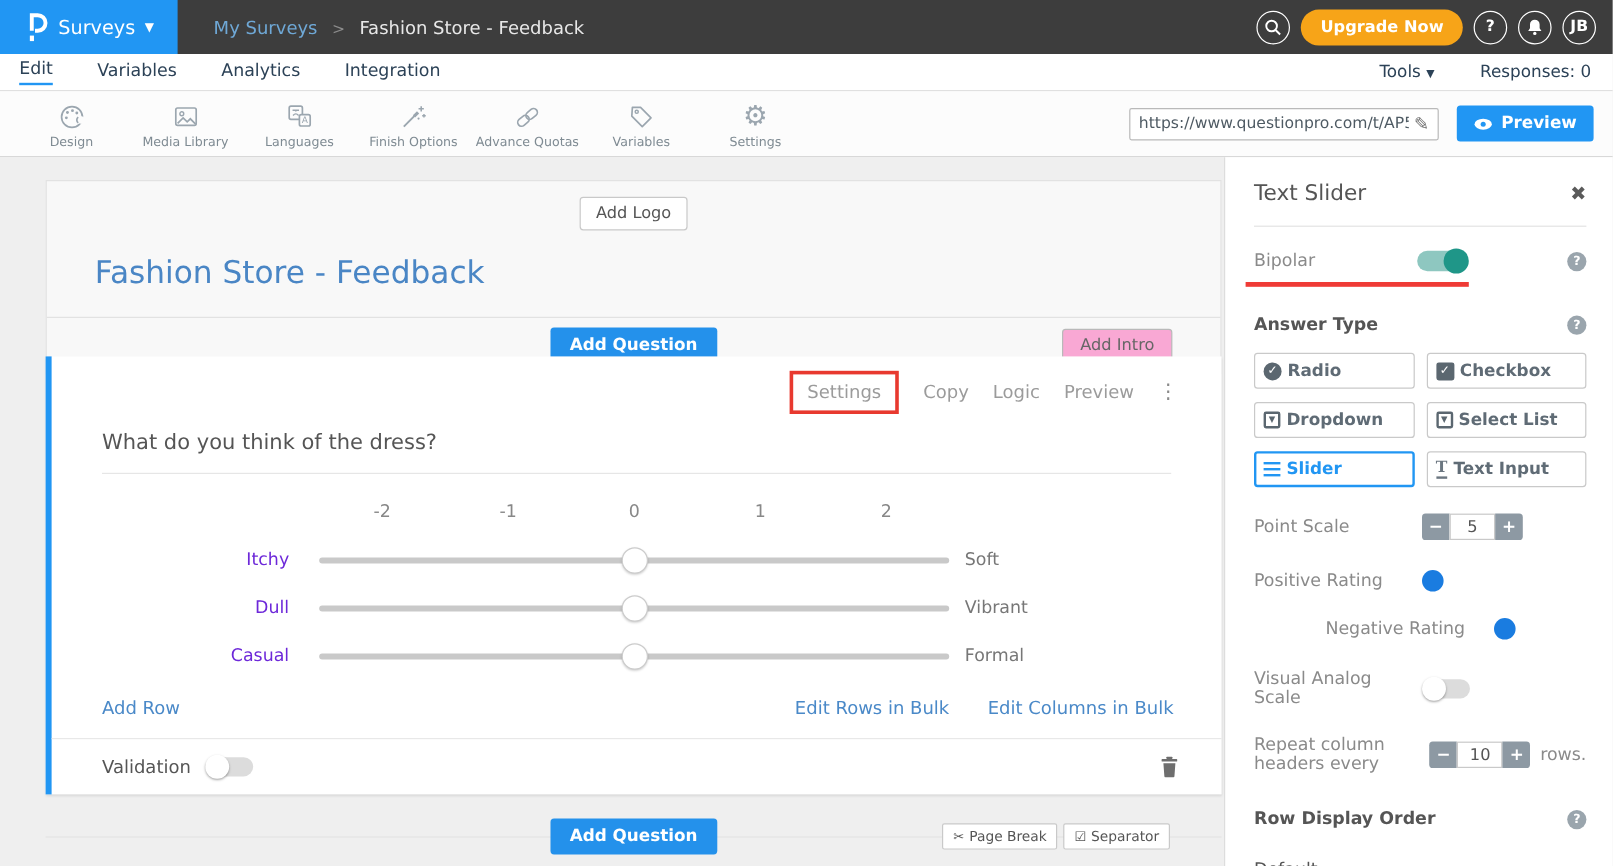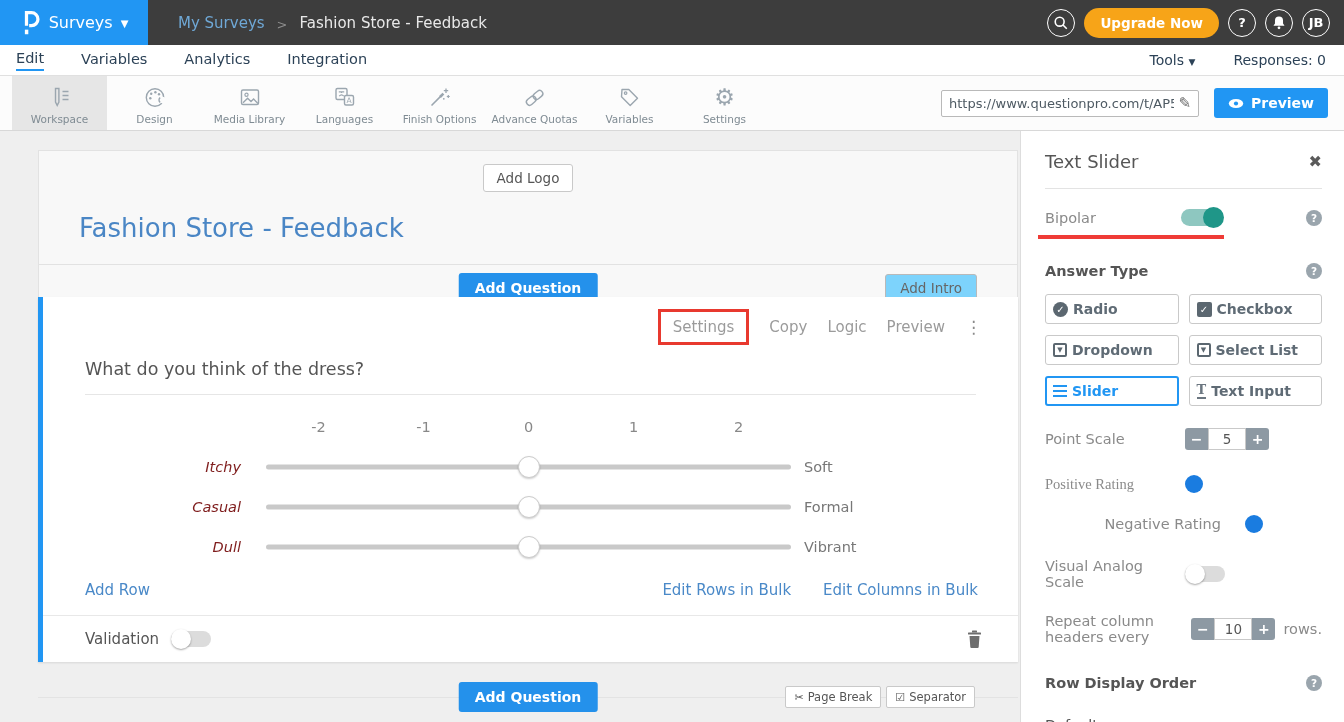--- a/index.html
+++ b/index.html
@@ -42,34 +42,34 @@
 
   
   .main { position:absolute; left:0; top:131px; width:1148px; height:591px; background:#efefef; overflow:hidden; }
 
   .survey-header { position:absolute; left:38px; top:19px; width:980px; background:#f8f8f8; border:1px solid #e2e2e2; }
   .add-logo-row { display:flex; justify-content:center; padding-top:13px; }
   .add-logo-btn { background:#fff; border:1px solid #c9c9c9; border-radius:3px; padding:5px 13px; font-size:13.5px; color:#555; cursor:pointer; }
   .survey-title { margin:21px 0 21px 40px; font-size:26px; font-weight:400; color:#4a86c5; cursor:text; }
   .header-actions { position:relative; border-top:1px solid #e2e2e2; height:47px; }
   .add-question-btn { position:absolute; left:50%; top:50%; transform:translate(-50%,-50%); background:#2491eb; color:#fff; font-weight:600; font-size:14px; padding:7px 16px; border-radius:3px; cursor:pointer; }
-  .add-intro-btn { position:absolute; right:40px; top:50%; transform:translateY(-50%); background:#7dd3fc; border:1px solid #b9b9b9; border-radius:3px; padding:5px 14px; color:#666; font-size:13.5px; cursor:pointer; }
+  .add-intro-btn { position:absolute; right:40px; top:50%; transform:translateY(-50%); background:#f9a8d4; border:1px solid #b9b9b9; border-radius:3px; padding:5px 14px; color:#666; font-size:13.5px; cursor:pointer; }
 
   
   .question-card { position:absolute; left:38px; top:166px; width:980px; height:365px; background:#fff; border-left:5px solid #2196f3; box-shadow:0 1px 2px rgba(0,0,0,.10); }
   .q-toolbar { display:flex; justify-content:flex-end; align-items:center; gap:20px; padding:12px 36px 0 0; color:#9b9b9b; font-size:15px; }
   .annotation-box { border:3px solid #e8392f; padding:6px 12px; }
   .q-menu-item { cursor:pointer; }
   .q-dots { font-size:17px; color:#8a8a8a; cursor:pointer; }
   .q-text { margin:14px 40px 0 42px; font-size:17.5px; color:#555; cursor:text; }
   .q-divider { border-top:1px solid #e6e6e6; margin:15px 42px 0 42px; }
   .scale-labels { position:relative; margin:24px 0 10px 223px; width:525px; height:18px; color:#888; font-size:14.5px; }
   .scale-labels span { position:absolute; transform:translateX(-50%); }
   .s-row { display:flex; align-items:center; height:40px; }
-  .s-left { width:198px; text-align:right; color:#7f1d1d; font-size:14.5px;font-style:italic; }
+  .s-left { width:198px; text-align:right; color:#6d28d9; font-size:14.5px; }
   .s-track-wrap { width:525px; margin-left:25px; position:relative; height:22px; }
   .s-track { position:absolute; left:0; right:0; top:50%; transform:translateY(-50%); height:5px; background:#c9c9c9; border-radius:3px; }
   .s-handle { position:absolute; left:50%; top:50%; transform:translate(-50%,-50%); width:22px; height:22px; background:#fff; border:1px solid #ccc; border-radius:50%; box-shadow:0 1px 2px rgba(0,0,0,.2); cursor:grab; }
   .s-right { margin-left:13px; color:#777; font-size:14.5px; }
   .q-links { display:flex; align-items:center; margin:14px 40px 0 42px; font-size:15px; }
   .blue-link { color:#4a89c8; cursor:pointer; }
   .q-links-right { margin-left:auto; display:flex; gap:32px; }
   .validation-row { border-top:1px solid #e8e8e8; margin-top:16px; display:flex; align-items:center; padding:14px 36px 0 42px; }
   .validation-label { color:#555; font-size:15px; }
 
@@ -113,21 +113,21 @@
   .ic-slider { display:flex; flex-direction:column; gap:2.5px; }
   .ic-slider i { display:block; width:14px; height:2.5px; background:#2196f3; }
   .ic-text { color:#6b7680; font-weight:bold; font-size:13px; line-height:1.1; border-bottom:2px solid #6b7680; font-family:"DejaVu Serif", serif; }
   .stepper { display:flex; align-items:center; }
   .step-btn { width:23px; height:22px; background:#8d99a3; color:#fff; display:flex; align-items:center; justify-content:center; font-weight:bold; font-size:14px; cursor:pointer; }
   .step-btn.minus { border-radius:3px 0 0 3px; }
   .step-btn.plus { border-radius:0 3px 3px 0; }
   .step-val { width:38px; height:22px; border:1px solid #c9c9c9; background:#fff; display:flex; align-items:center; justify-content:center; font-size:13.5px; color:#555; cursor:text; }
   .color-dot { width:18px; height:18px; border-radius:50%; background:#1a7ce0; cursor:pointer; flex:0 0 auto; }
   .row-ps { margin-top:22px; }
-  .row-pr { margin-top:25px;font-family:Liberation Serif, serif; }
+  .row-pr { margin-top:25px; }
   .row-nr { margin-top:22px;justify-content:center; }
   .row-vas { margin-top:25px; }
   .row-rep { margin-top:23px; }
   .row-rep .p-label { margin-right:9px; }
   .rep-suffix { color:#8a8a8a; font-size:14.5px; margin-left:8px; }
   .row-rdo { margin-top:30px; }
   .select-row { width:200px; display:flex; align-items:center; justify-content:space-between; color:#555; font-size:14.5px; margin-top:26px; cursor:pointer; }
   .select-caret { font-size:11px; color:#555; }
 
   svg { display:block; }
@@ -181,29 +181,20 @@
     <span class="tab">Variables</span>
     <span class="tab">Analytics</span>
     <span class="tab">Integration</span>
     <div class="subnav-right">
       <span><span>Tools</span> <span class="tools-caret">▼</span></span>
       <span>Responses: 0</span>
     </div>
   </div>
 
   <div class="toolbar">
-    <div class="tool active">
-      <span class="tool-icon">
-        <svg width="26" height="25" viewBox="0 0 26 25">
-            <path d="M8.5 3.5 v13.5 l1.7 3.4 1.7 -3.4 V3.5 z" fill="none" stroke="#9ba6af" stroke-width="1.4"></path>
-            <path d="M15.5 6.5 h6 M15.5 10.5 h6 M15.5 14.5 h6" stroke="#9ba6af" stroke-width="1.4"></path>
-          </svg>
-      </span>
-      <span class="tool-label">Workspace</span>
-    </div>
     <div class="tool">
       <span class="tool-icon">
         <svg width="26" height="25" viewBox="0 0 26 25">
             <circle cx="13" cy="12.5" r="8.7" fill="none" stroke="#9ba6af" stroke-width="1.4"></circle>
             <circle cx="20.5" cy="15" r="3.2" fill="#fcfcfc" stroke="none"></circle>
             <path d="M18.2 12.6 a3 3 0 0 0 0 4.8" fill="none" stroke="#9ba6af" stroke-width="1.4"></path>
             <circle cx="9.2" cy="8.8" r="1.2" fill="#9ba6af"></circle>
             <circle cx="13.4" cy="7.2" r="1.2" fill="#9ba6af"></circle>
             <circle cx="17" cy="9.2" r="1.2" fill="#9ba6af"></circle>
             <circle cx="8.3" cy="13.2" r="1.2" fill="#9ba6af"></circle>
@@ -321,34 +312,34 @@
 
       <div class="s-row">
         <span class="s-left">Itchy</span>
         <div class="s-track-wrap">
             <div class="s-track"></div>
             <div class="s-handle"></div>
           </div>
         <span class="s-right">Soft</span>
       </div>
       <div class="s-row">
+        <span class="s-left">Dull</span>
+        <div class="s-track-wrap">
+            <div class="s-track"></div>
+            <div class="s-handle"></div>
+          </div>
+        <span class="s-right">Vibrant</span>
+      </div>
+      <div class="s-row">
         <span class="s-left">Casual</span>
         <div class="s-track-wrap">
             <div class="s-track"></div>
             <div class="s-handle"></div>
           </div>
         <span class="s-right">Formal</span>
-      </div>
-      <div class="s-row">
-        <span class="s-left">Dull</span>
-        <div class="s-track-wrap">
-            <div class="s-track"></div>
-            <div class="s-handle"></div>
-          </div>
-        <span class="s-right">Vibrant</span>
       </div>
 
       <div class="q-links">
         <span class="blue-link">Add Row</span>
         <span class="q-links-right">
           <span class="blue-link">Edit Rows in Bulk</span>
           <span class="blue-link">Edit Columns in Bulk</span>
         </span>
       </div>
 

